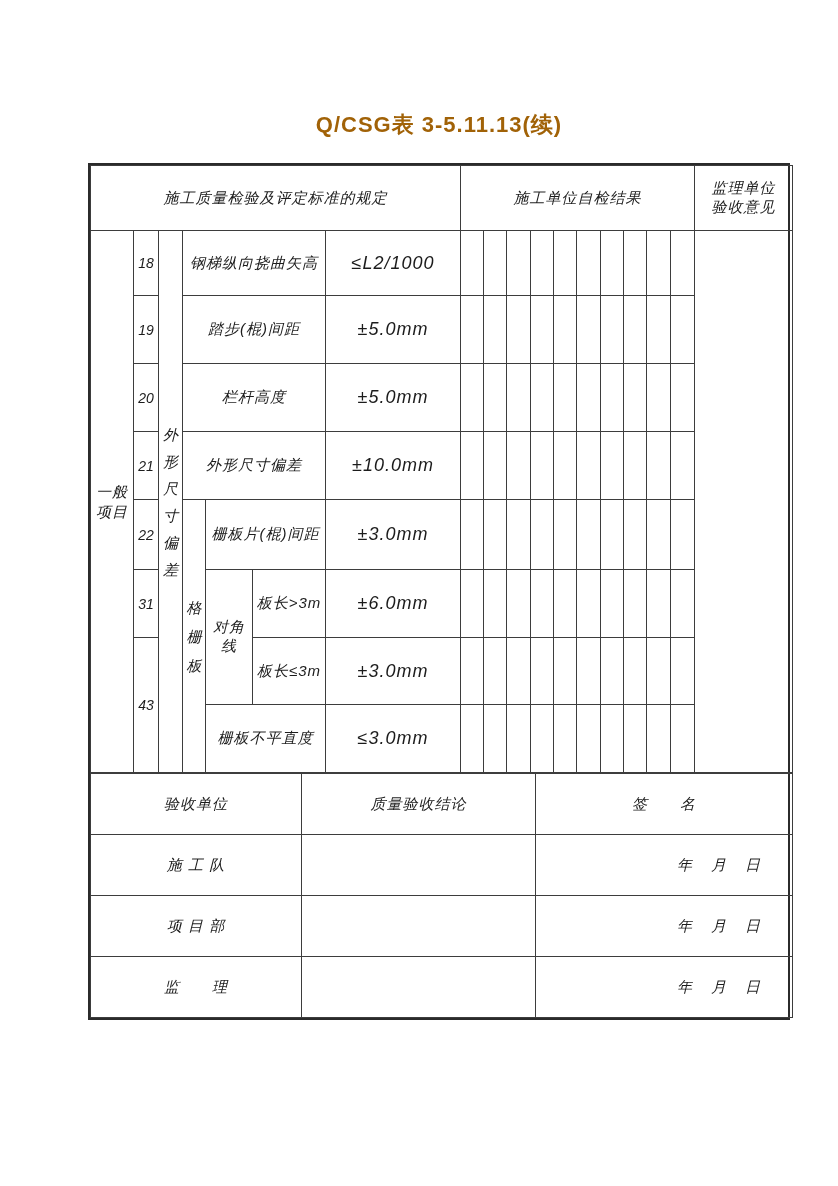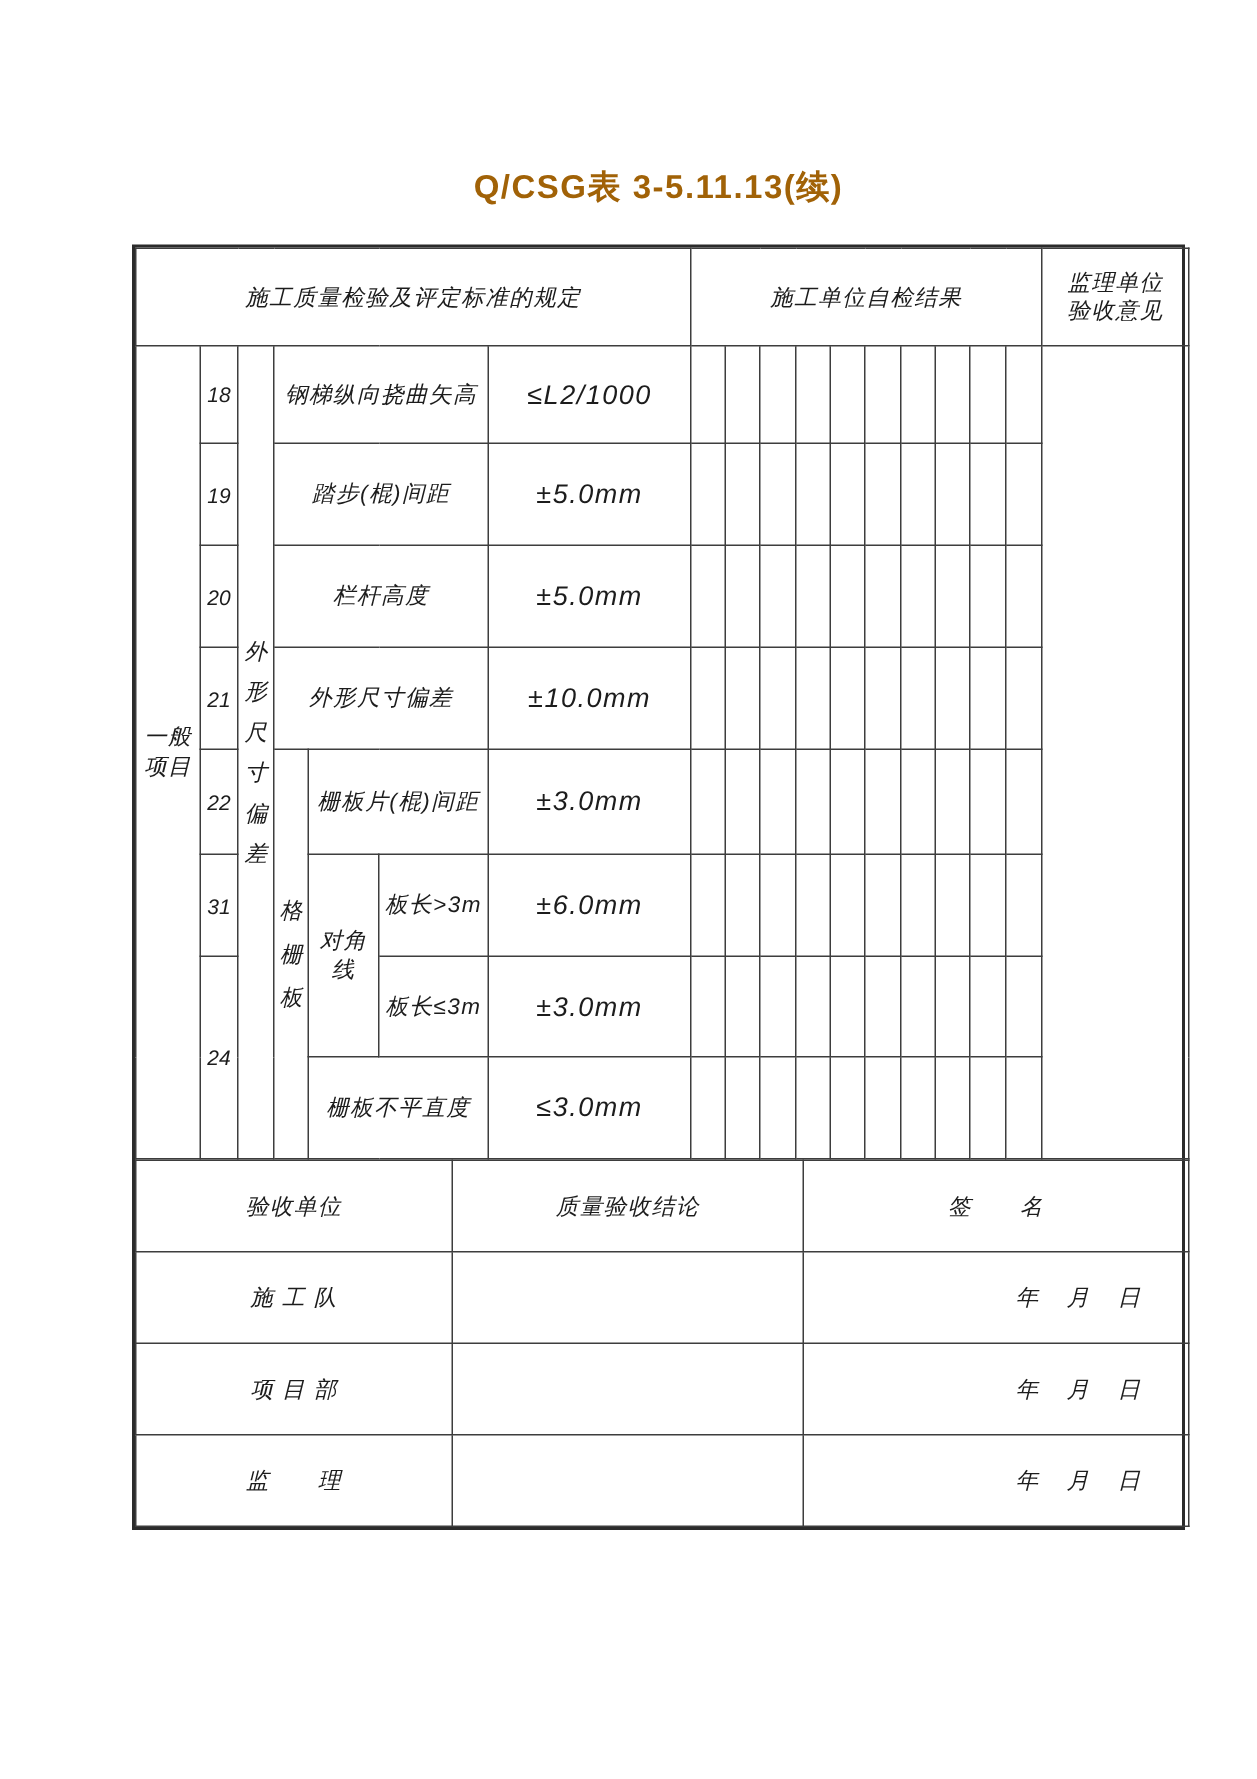--- a/index.html
+++ b/index.html
@@ -197,21 +197,21 @@
             <td></td>
             <td></td>
             <td></td>
             <td></td>
             <td></td>
             <td></td>
             <td></td>
       </tr>
 
       <tr class="h67">
-        <td rowspan="2" class="num">24</td>
+        <td rowspan="2" class="num">43</td>
         <td class="item">板长≤3m</td>
         <td class="val">±3.0mm</td>
         <td></td>
             <td></td>
             <td></td>
             <td></td>
             <td></td>
             <td></td>
             <td></td>
             <td></td>

